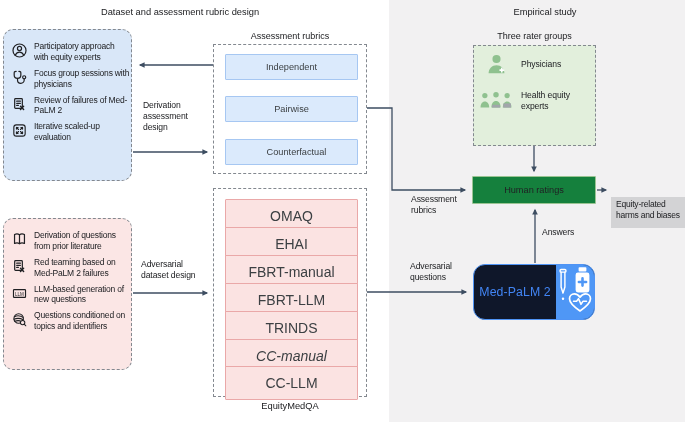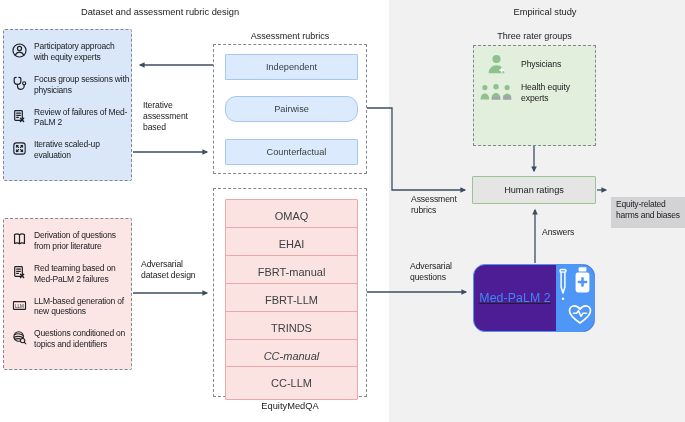--- a/index.html
+++ b/index.html
@@ -3,65 +3,65 @@
 <meta charset="utf-8">
 <style>
   * { margin:0; padding:0; box-sizing:border-box; }
   body { font-family:"Liberation Sans", sans-serif; background:#fff; }
   #fig { position:relative; width:685px; height:422px; background:#ffffff; overflow:hidden; color:#202124; }
   .abs { position:absolute; }
   #study-bg { left:389px; top:0; width:296px; height:422px; background:#f2f1f2; }
   .sec-title { font-size:9.3px; color:#202124; text-align:center; }
   .panel-title { font-size:9px; color:#202124; text-align:center; }
 
-  .proc-panel { width:129px; height:152px; border:1px dashed #83888f; border-radius:2px;
-    display:flex; flex-direction:column; padding:11px 1px 8px 7px; gap:11px; }
+  .proc-panel { width:129px; height:152px; border:1px dashed #83888f; border-radius:10px;
+    display:flex; flex-direction:column; padding:11px 1px 8px 7px; gap:5px; }
   .proc-panel.blue { background:#d9e7f8; }
   .proc-panel.pink { background:#fbe6e5; }
   .pitem { display:flex; align-items:flex-start; gap:6px; }
   .pitem .ico { flex:0 0 17px; width:17px; height:17px; margin-top:1px; }
   .pitem .ico svg { display:block; }
   .plabel { width:104px; font-size:8.5px; line-height:1.28; letter-spacing:-0.2px; color:#202124; }
 
   .dash-panel { border:1px dashed #83888f; background:transparent; }
   .rubric-box { left:11px; width:133px; height:26px; background:#dbeafc; border:1px solid #a6c7f2;
     border-radius:1px; display:flex; align-items:center; justify-content:center; font-size:9.2px; color:#3c4043; }
   .data-box { left:11px; width:133px; height:34px; background:#fbe3e2; border:1px solid #eaa8a8;
-    border-radius:1px; display:flex; align-items:center; justify-content:center; font-size:11px; color:#3c4043; }
+    border-radius:1px; display:flex; align-items:center; justify-content:center; font-size:14px; color:#3c4043; }
 
   .flow-label { font-size:8.6px; line-height:1.3; color:#202124; letter-spacing:-0.1px; }
 
   #rater-panel { left:473px; top:45px; width:123px; height:101px; border:1px dashed #83888f;
-    background:#e2efdc; display:flex; flex-direction:column; padding:6px 3px 4px 4px; gap:4px; }
+    background:#e2efdc; display:flex; flex-direction:column; padding:6px 3px 4px 4px; gap:12px; }
   .rrow { display:flex; align-items:center; gap:7px; }
   .rrow .rico { flex:0 0 36px; display:flex; justify-content:center; }
   .rlabel { width:64px; font-size:8.6px; line-height:1.25; letter-spacing:-0.1px; }
 
-  #human-ratings { left:472px; top:176px; width:124px; height:28px; background:#e5e5e5;
+  #human-ratings { left:472px; top:176px; width:124px; height:28px; background:#15803d;
     border:1px solid #9ac492; border-radius:1px; display:flex; align-items:center; justify-content:center; font-size:9.2px; }
   #outcome-box { left:611px; top:175px; width:74px; height:31px; background:#d3d3d5;
     font-size:8.5px; line-height:1.25; padding:2px 0 0 5px; letter-spacing:-0.2px;margin-top:22px; }
 
-  #medpalm { left:473px; top:264px; width:122px; height:68px; border:1.5px solid #5094f5;
-    border-radius:12px; background:#4c1d95; display:flex; overflow:hidden;text-decoration:underline; }
+  #medpalm { left:473px; top:264px; width:122px; height:56px; border:1.5px solid #5094f5;
+    border-radius:12px; background:#0f172a; display:flex; overflow:hidden; }
   #medpalm .mp-label { flex:1; display:flex; align-items:center; justify-content:center;
     color:#4285f4; font-size:12.3px; letter-spacing:0.1px; }
   #medpalm .mp-icons { position:relative; flex:0 0 38px; background:#4f97f6; }
 
   svg.arrows { left:0; top:0; width:685px; height:422px; pointer-events:none; z-index:6; }
   .z2 { z-index:2; }
 </style>
 </head>
 <body>
 
 <div id="fig">
 
   <div id="study-bg" class="abs z2"></div>
 
-  <div class="abs sec-title z2" style="left:0; top:7px; width:320px;">Dataset and assessment rubric design</div>
+  <div class="abs sec-title z2" style="left:20px; top:7px; width:320px;">Dataset and assessment rubric design</div>
   <div class="abs sec-title z2" style="left:397px; top:7px; width:296px;">Empirical study</div>
 
   <div class="abs proc-panel blue z2" style="left:3px; top:29px;">
     <div class="pitem">
       <span class="ico">
         <svg width="17" height="17" viewBox="0 0 24 24" fill="none" stroke="#202124" stroke-width="1.7" stroke-linecap="round" stroke-linejoin="round">
           <circle cx="12" cy="12" r="9.2"></circle>
             <circle cx="12" cy="9.2" r="2.9"></circle>
           <path d="M5.9,18.6 C7.4,15.7 9.5,14.3 12,14.3 C14.5,14.3 16.6,15.7 18.1,18.6"></path>
         </svg>
@@ -142,36 +142,36 @@
           <path d="M18.7,18.7 L20.9,20.9"></path>
         </svg>
         </span>
       <span class="plabel">Questions conditioned on topics and identifiers</span>
     </div>
   </div>
 
   <div class="abs panel-title z2" style="left:213px; top:31px; width:154px;">Assessment rubrics</div>
   <div class="abs dash-panel z2" style="left:213px; top:44px; width:154px; height:130px;">
     <div class="abs rubric-box" style="top:9px;">Independent</div>
-    <div class="abs rubric-box" style="top:51px;border-radius:11px;">Pairwise</div>
+    <div class="abs rubric-box" style="top:51px;">Pairwise</div>
     <div class="abs rubric-box" style="top:94px;padding-left:10px;">Counterfactual</div>
   </div>
 
   <div class="abs dash-panel z2" style="left:213px; top:188px; width:154px; height:209px;">
     <div class="abs data-box" style="top:10px;">OMAQ</div>
     <div class="abs data-box" style="top:38px;">EHAI</div>
     <div class="abs data-box" style="top:66px;">FBRT-manual</div>
     <div class="abs data-box" style="top:94px;">FBRT-LLM</div>
     <div class="abs data-box" style="top:122px;">TRINDS</div>
     <div class="abs data-box" style="top:150px;font-style:italic;">CC-manual</div>
     <div class="abs data-box" style="top:177px;">CC-LLM</div>
   </div>
   <div class="abs panel-title z2" style="left:213px; top:401px; width:154px; font-size:9.3px;">EquityMedQA</div>
 
-  <div class="abs flow-label z2" style="left:143px; top:100px; width:58px;">Iterative assessment based</div>
+  <div class="abs flow-label z2" style="left:143px; top:100px; width:58px;">Derivation assessment design</div>
   <div class="abs flow-label z2" style="left:141px; top:259px; width:68px;">Adversarial dataset design</div>
 
   <div class="abs panel-title z2" style="left:473px; top:31px; width:123px;">Three rater groups</div>
   <div id="rater-panel" class="abs z2">
     <div class="rrow">
       <span class="rico">
         <svg width="25" height="25" viewBox="0 0 24 24">
           <circle cx="12" cy="6.7" r="3.9" fill="#8fc18f"></circle>
           <path d="M4.4,20.5 C4.4,15.7 7.8,12.6 12,12.6 C16.2,12.6 19.6,15.7 19.6,20.5 Z" fill="#8fc18f"></path>
           <path d="M15.4,17.4 h3.4 M17.1,15.7 v3.4" stroke="#ffffff" stroke-width="1.5" stroke-linecap="round"></path>

